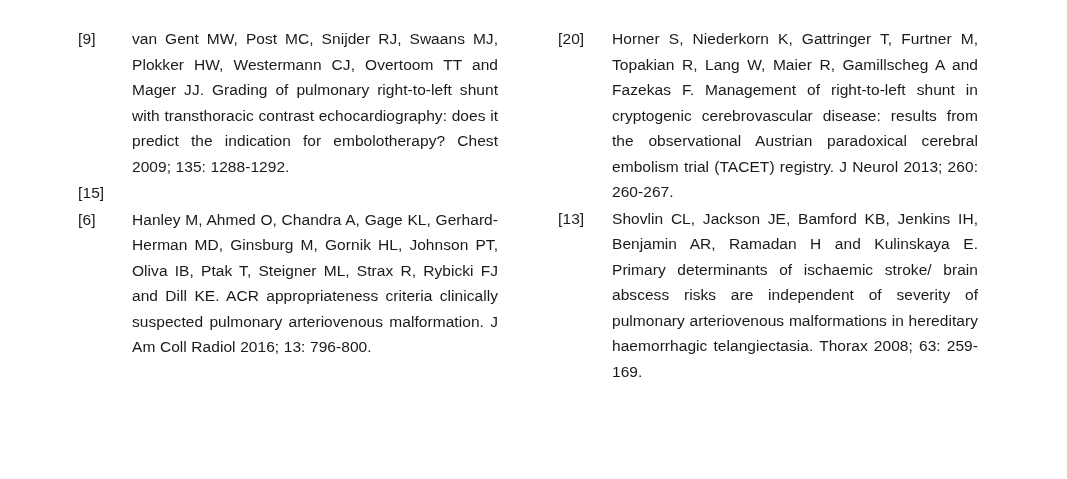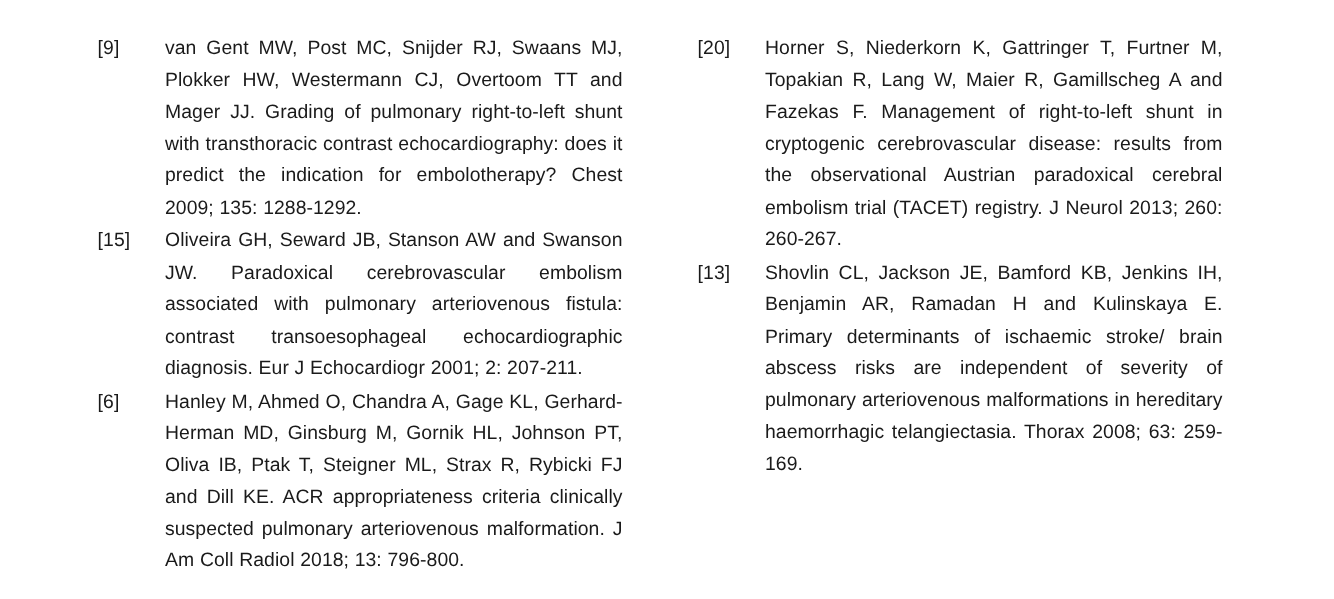--- a/index.html
+++ b/index.html
@@ -68,26 +68,25 @@
 
     <div class="column">
 
       <div class="ref">
         <div class="ref-num">[9]</div>
         <div class="ref-text">van Gent MW, Post MC, Snijder RJ, Swaans MJ, Plokker HW, Westermann CJ, Overtoom TT and Mager JJ. Grading of pulmonary right-to-left shunt with transthoracic contrast echocardiography: does it predict the indication for embolotherapy? Chest 2009; 135: 1288-1292.</div>
       </div>
 
       <div class="ref">
         <div class="ref-num">[15]</div>
-        <div class="ref-text">Oliveira GH, Seward JB, Stanson AW and Swanson JW. Paradoxical cerebrovascular embolism associated with pulmonary arteriovenous fistula: contrast transoesophageal echocardiographic diagnosis. Eur J Echocardiogr 2001; 2: 207-211.</div>
       </div>
 
       <div class="ref">
         <div class="ref-num">[6]</div>
-        <div class="ref-text">Hanley M, Ahmed O, Chandra A, Gage KL, Gerhard-Herman MD, Ginsburg M, Gornik HL, Johnson PT, Oliva IB, Ptak T, Steigner ML, Strax R, Rybicki FJ and Dill KE. ACR appropriateness criteria clinically suspected pulmonary arteriovenous malformation. J Am Coll Radiol 2018; 13: 796-800.</div>
+        <div class="ref-text">Hanley M, Ahmed O, Chandra A, Gage KL, Gerhard-Herman MD, Ginsburg M, Gornik HL, Johnson PT, Oliva IB, Ptak T, Steigner ML, Strax R, Rybicki FJ and Dill KE. ACR appropriateness criteria clinically suspected pulmonary arteriovenous malformation. J Am Coll Radiol 2016; 13: 796-800.</div>
       </div>
 
     </div>
 
     <div class="column">
 
       <div class="ref">
         <div class="ref-num">[20]</div>
         <div class="ref-text">Horner S, Niederkorn K, Gattringer T, Furtner M, Topakian R, Lang W, Maier R, Gamillscheg A and Fazekas F. Management of right-to-left shunt in cryptogenic cerebrovascular disease: results from the observational Austrian paradoxical cerebral embolism trial (TACET) registry. J Neurol 2013; 260: 260-267.</div>
       </div>

